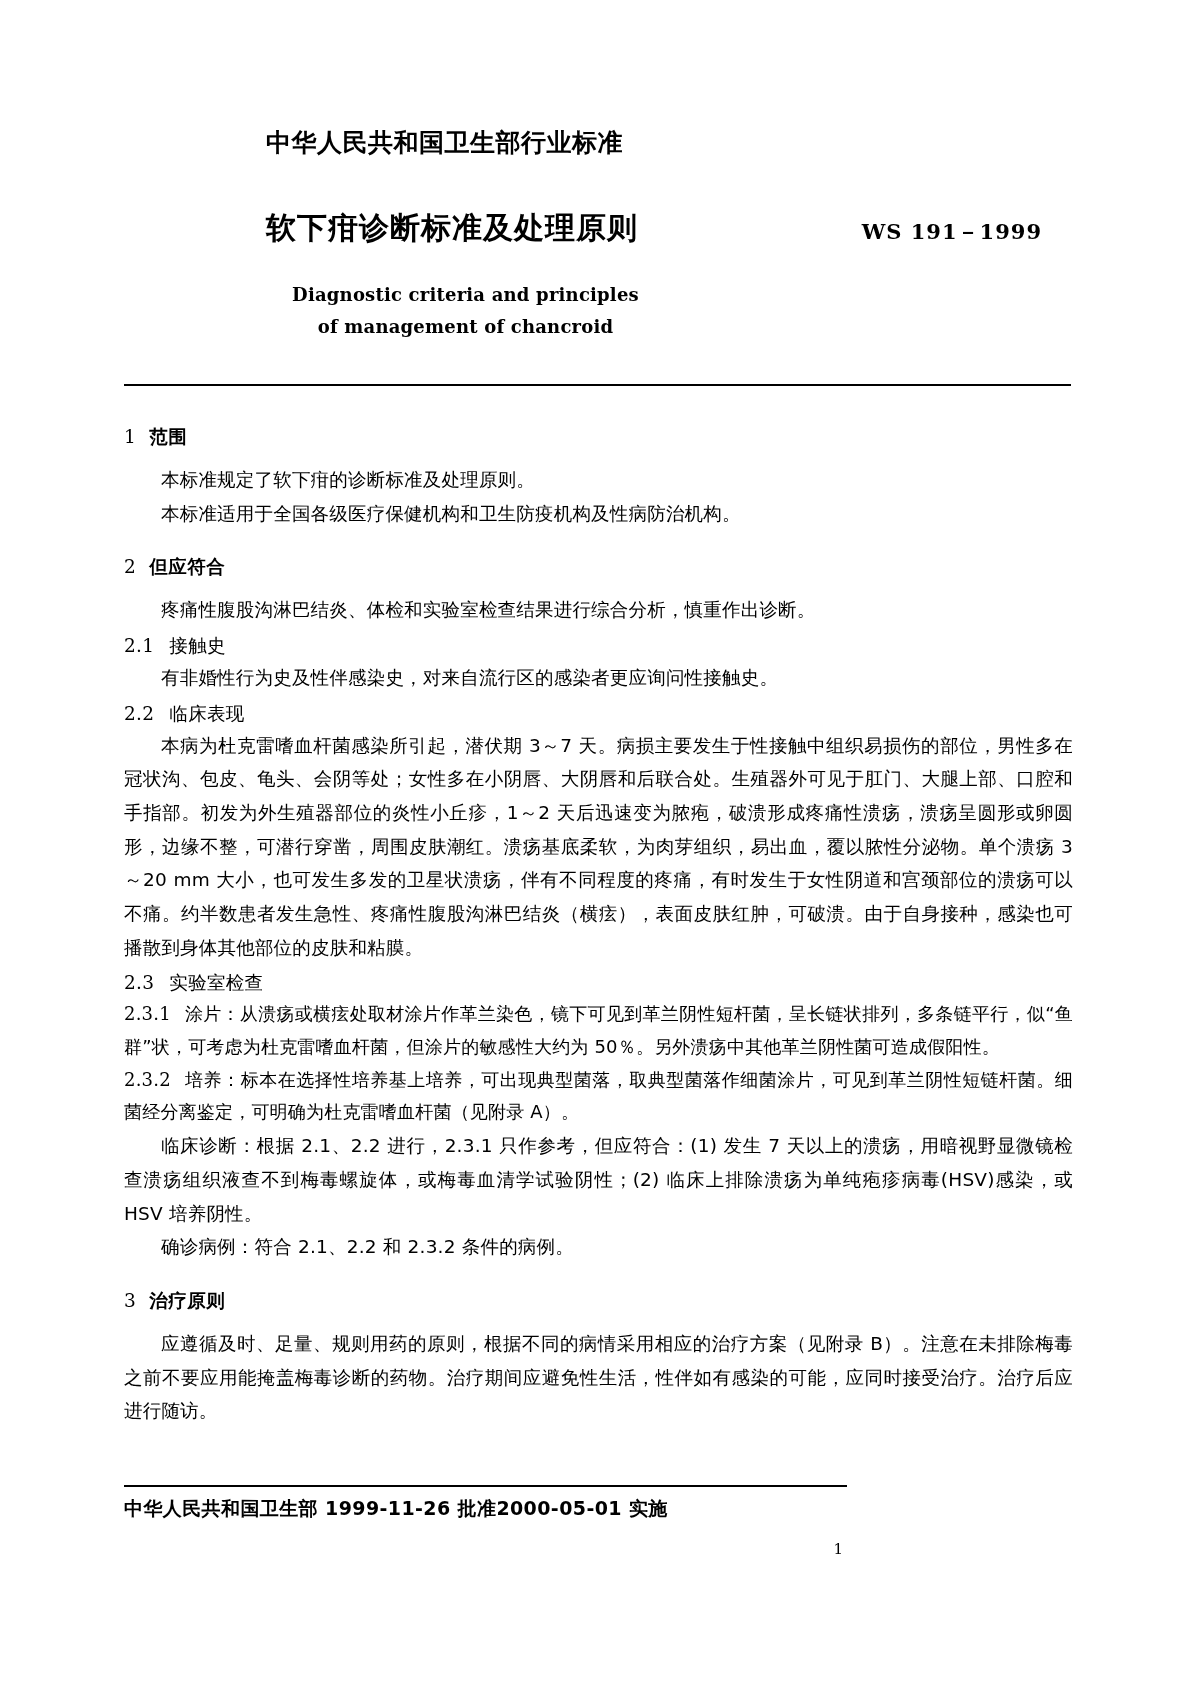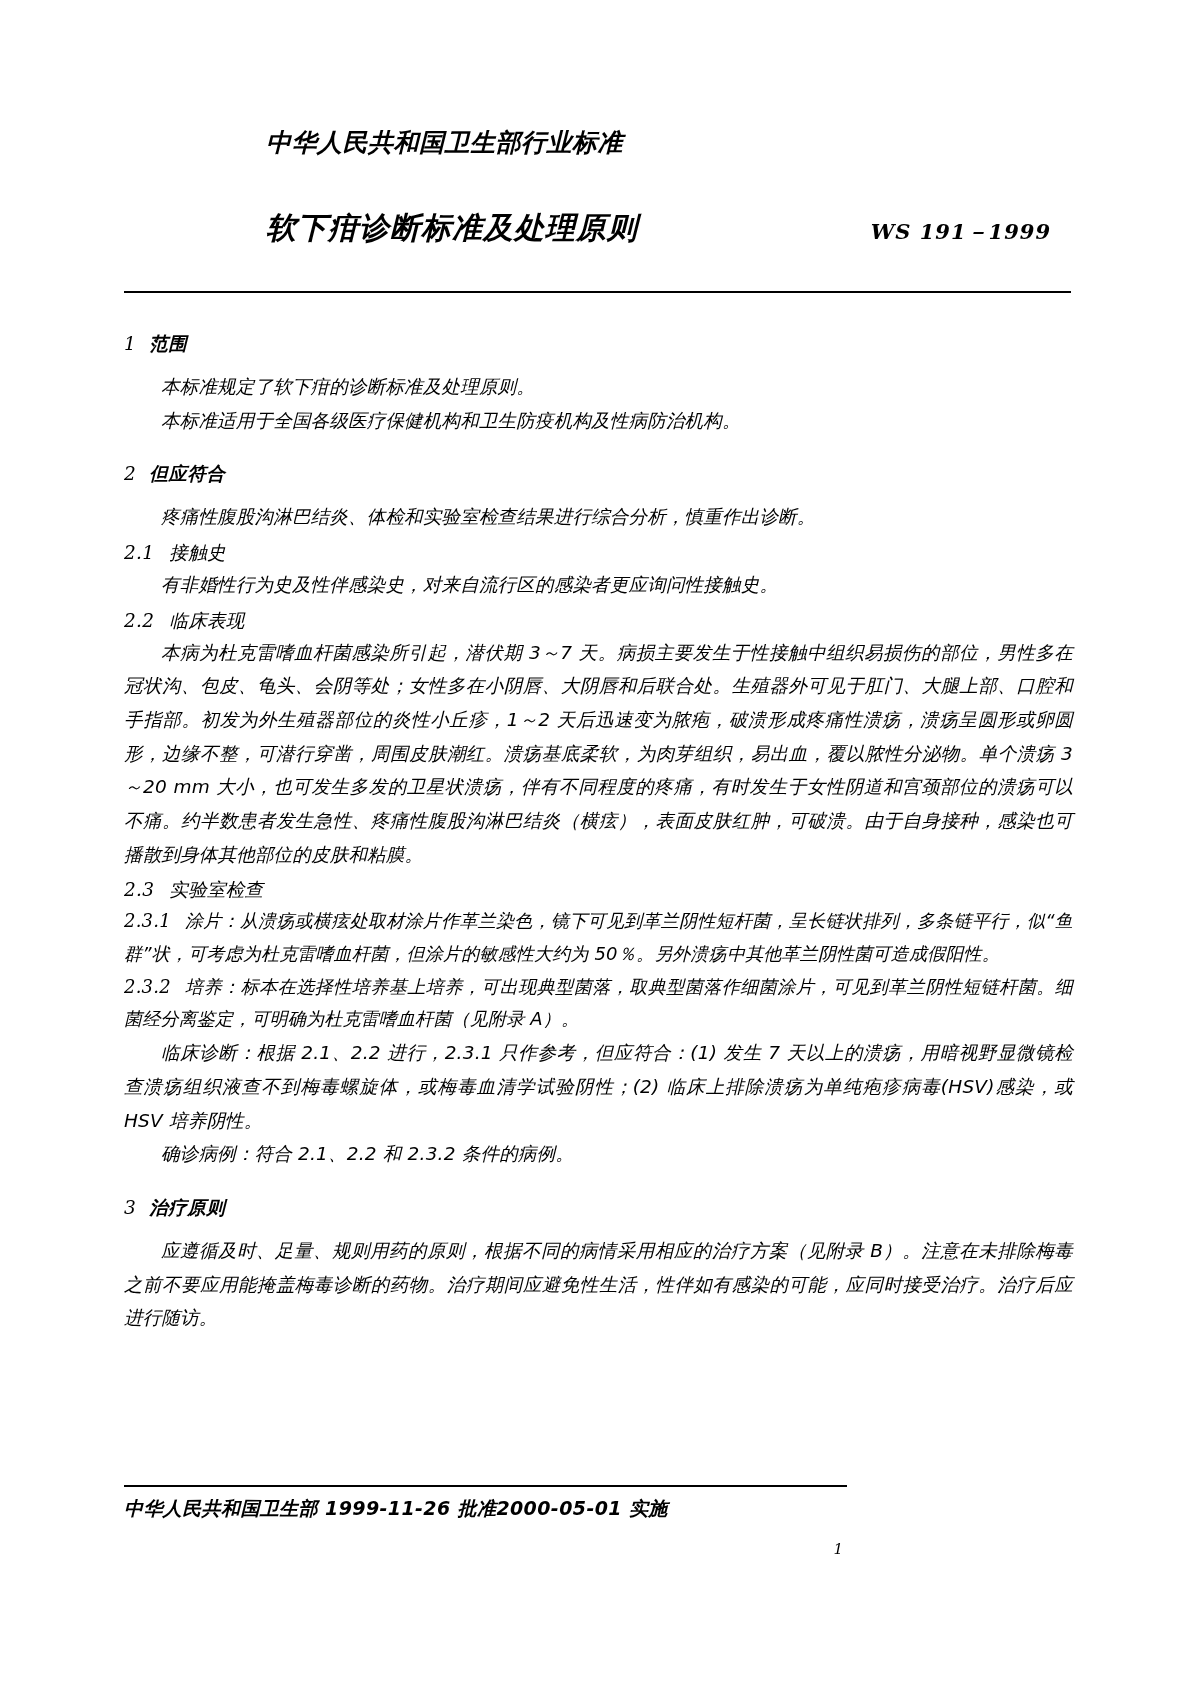--- a/index.html
+++ b/index.html
@@ -16,21 +16,20 @@
     overflow: hidden;
   }
   .page {
     position: absolute;
     left: 0;
     top: 0;
     width: 963px;
     height: 1684px;
     box-sizing: border-box;
     padding: 0;
-    font-style: italic;
   }
   .content {
     position: absolute;
     left: 118px;
     top: 0;
     width: 955px;
   }
 
   
   .doc-header {
@@ -53,21 +52,21 @@
     font-weight: bold;
     letter-spacing: 1px;
     margin-left: 148px;
     white-space: nowrap;
   }
   .doc-code {
     font-size: 21px;
     font-weight: bold;
     font-family: "DejaVu Serif", "Liberation Serif", serif;
     margin-left: auto;
-    margin-right: 22px;
+    margin-right: 31px;
     letter-spacing: 1px;
     white-space: nowrap;
     padding-bottom: 3px;
   }
   .doc-subtitle {
     font-family: "DejaVu Serif", "Liberation Serif", serif;
     font-weight: bold;
     font-size: 18px;
     text-align: center;
     line-height: 1.75;
@@ -169,20 +168,24 @@
   <div class="content">
 
     <div class="doc-header">
       <div class="std-authority">中华人民共和国卫生部行业标准</div>
 
       <div class="title-row">
         <div class="doc-title">软下疳诊断标准及处理原则</div>
         <div class="doc-code">WS  191－1999</div>
       </div>
 
+      <div class="doc-subtitle">
+        <div>Diagnostic criteria and principles</div>
+        <div>of management of chancroid</div>
+      </div>
 
       <div class="rule-top"></div>
     </div>
 
     <div class="body-wrap">
 
       <div class="h1">
         <span class="num">1</span><span>范围</span>
       </div>
       <p class="para indent">本标准规定了软下疳的诊断标准及处理原则。</p>

